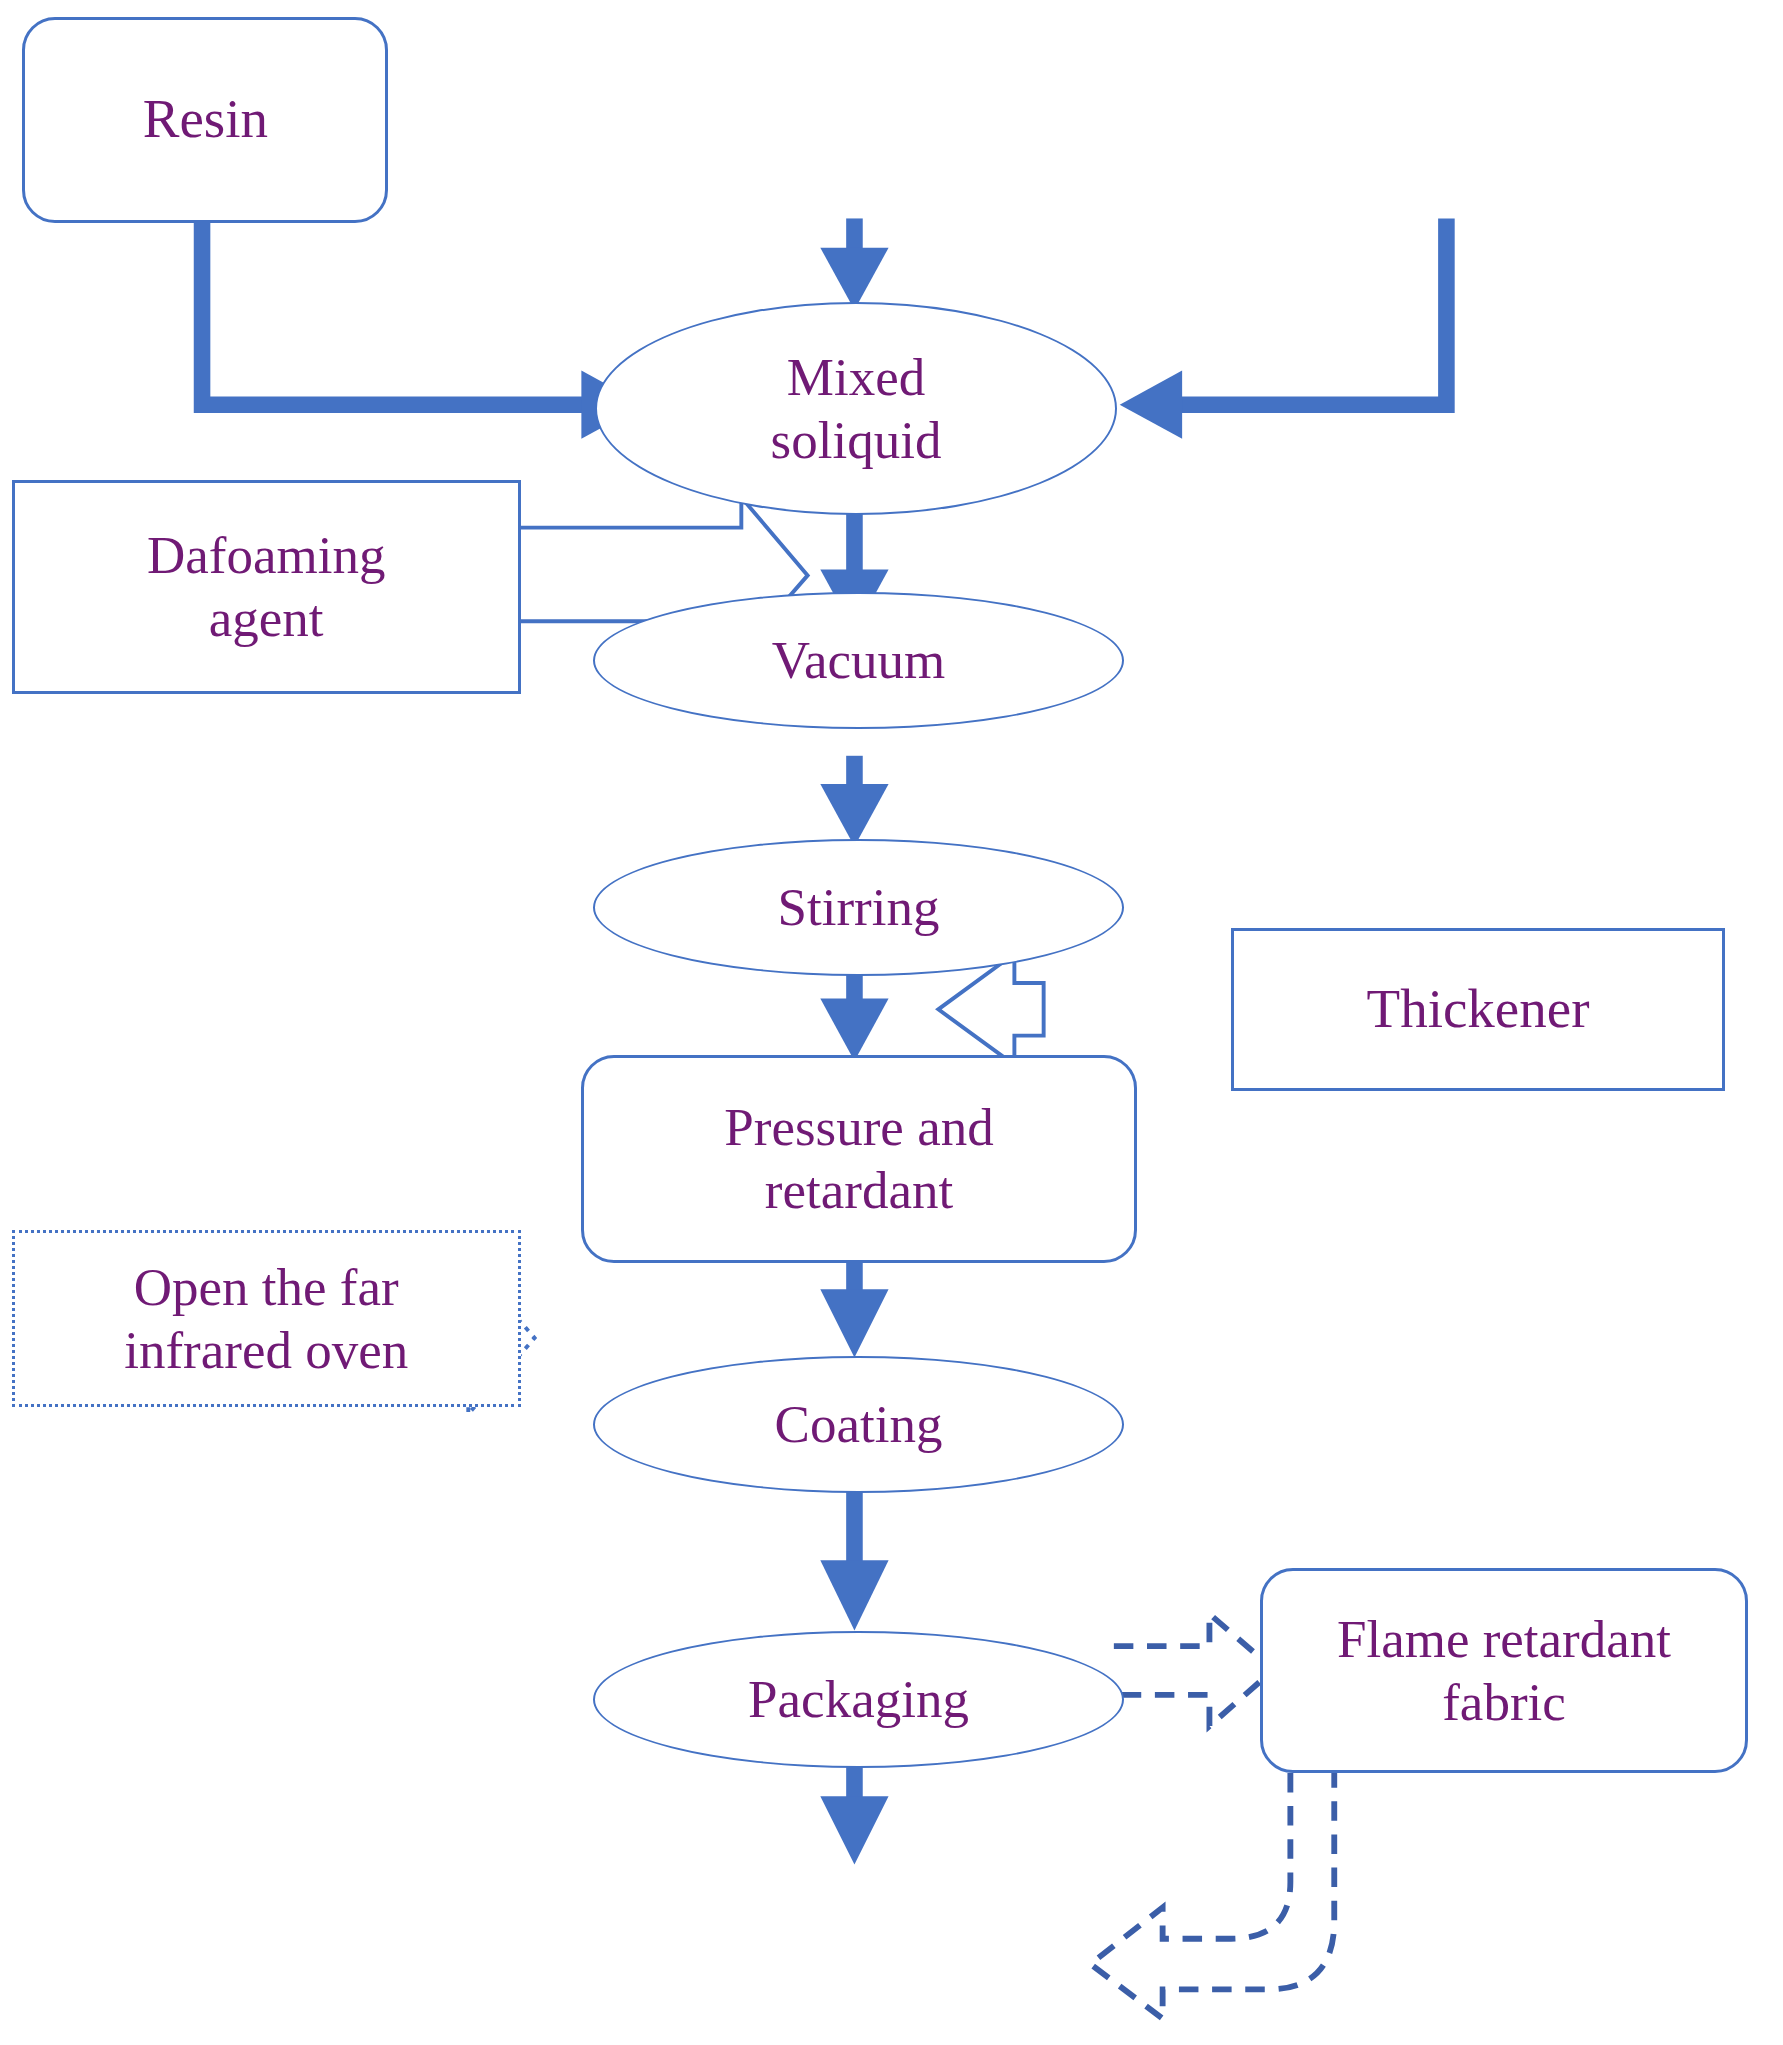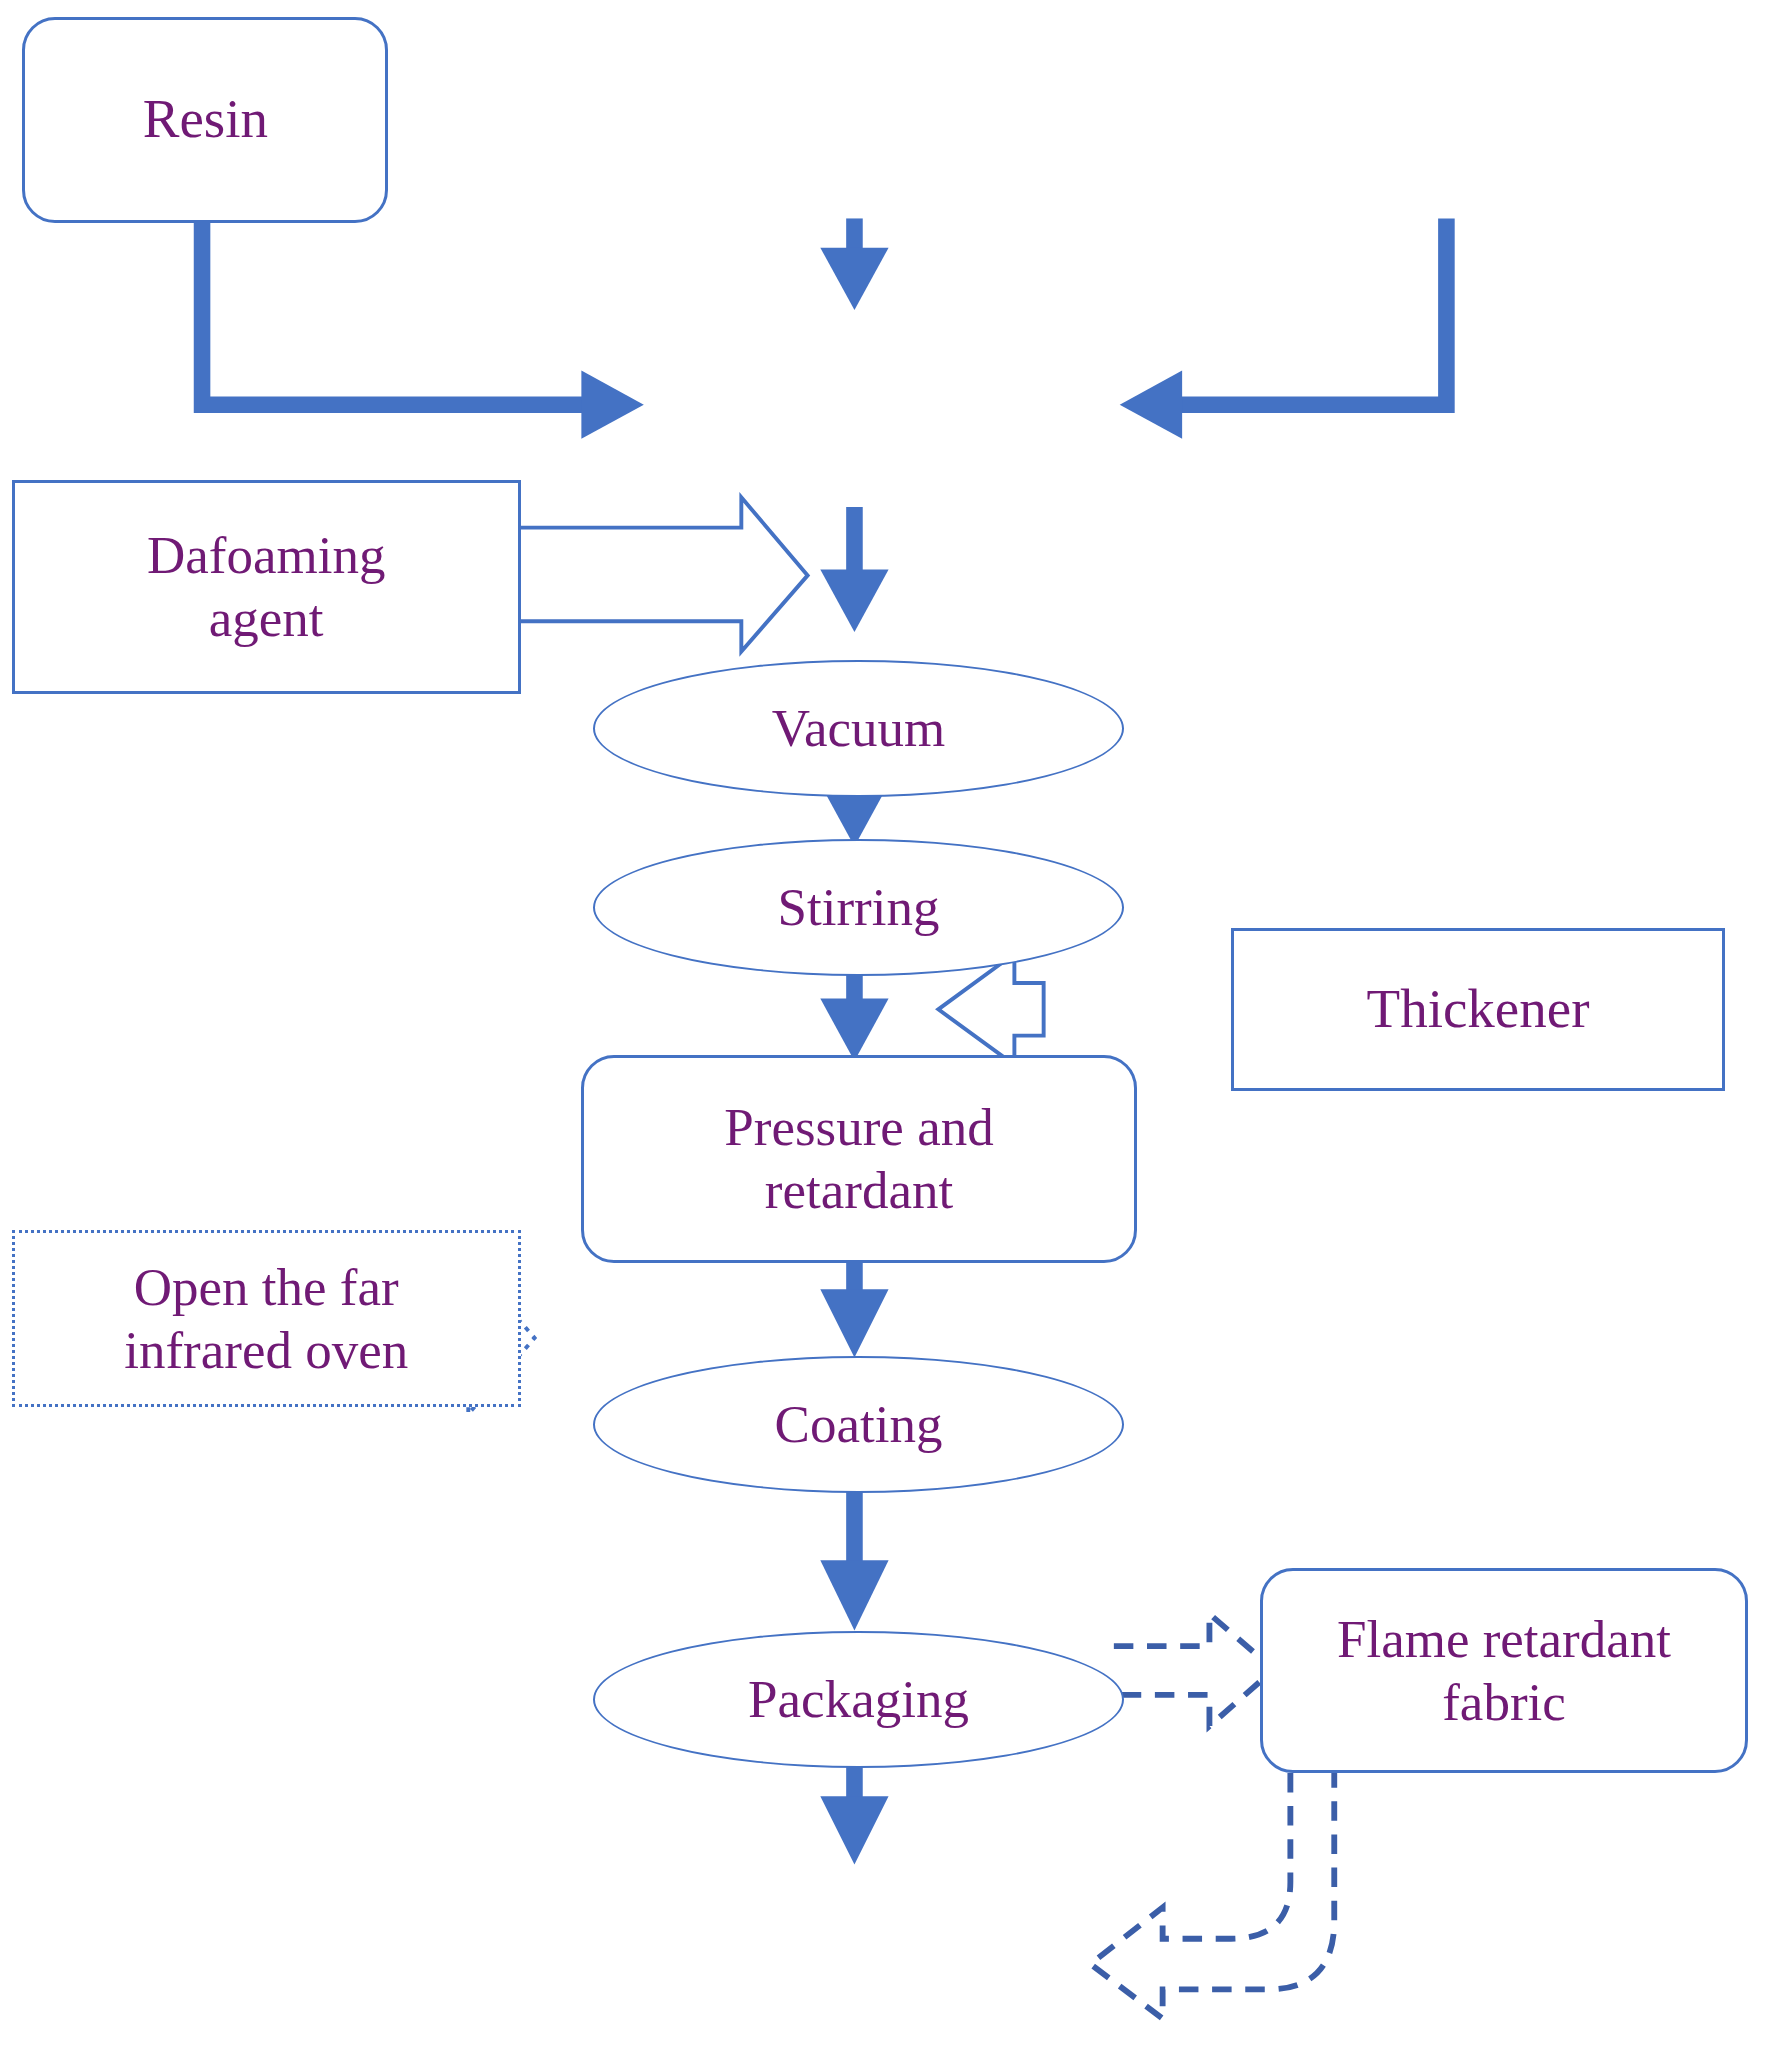--- a/index.html
+++ b/index.html
@@ -89,29 +89,35 @@
     </g>
 
   </svg>
 
   <div class="node rbox fs56" style="left:22.4px;top:16.6px;width:366px;height:206px;">
     <span class="lbl">Resin</span>
   </div>
 
 
 
+  <div class="node ellipse fs54" style="left:595px;top:302px;width:522px;height:213px;">
+    <span class="lbl">
+      <span>Mixed</span><br>
+      <span>soliquid</span>
+    </span>
+  </div>
 
   <div class="node sqbox fs54" style="left:11.7px;top:480px;width:509px;height:214px;">
     <span class="lbl">
       <span>Dafoaming</span><br>
       <span>agent</span>
     </span>
   </div>
 
-  <div class="node ellipse fs54" style="left:593px;top:660px;width:531px;height:137px;justify-content:center;">
+  <div class="node ellipse fs54" style="left:593px;top:592px;width:531px;height:137px;justify-content:center;">
     <span class="lbl">Vacuum</span>
   </div>
 
   <div class="node ellipse fs54" style="left:593px;top:839px;width:531px;height:137px;">
     <span class="lbl">Stirring</span>
   </div>
 
   <div class="node sqbox fs56" style="left:1231px;top:928px;width:494px;height:163px;">
     <span class="lbl">Thickener</span>
   </div>

